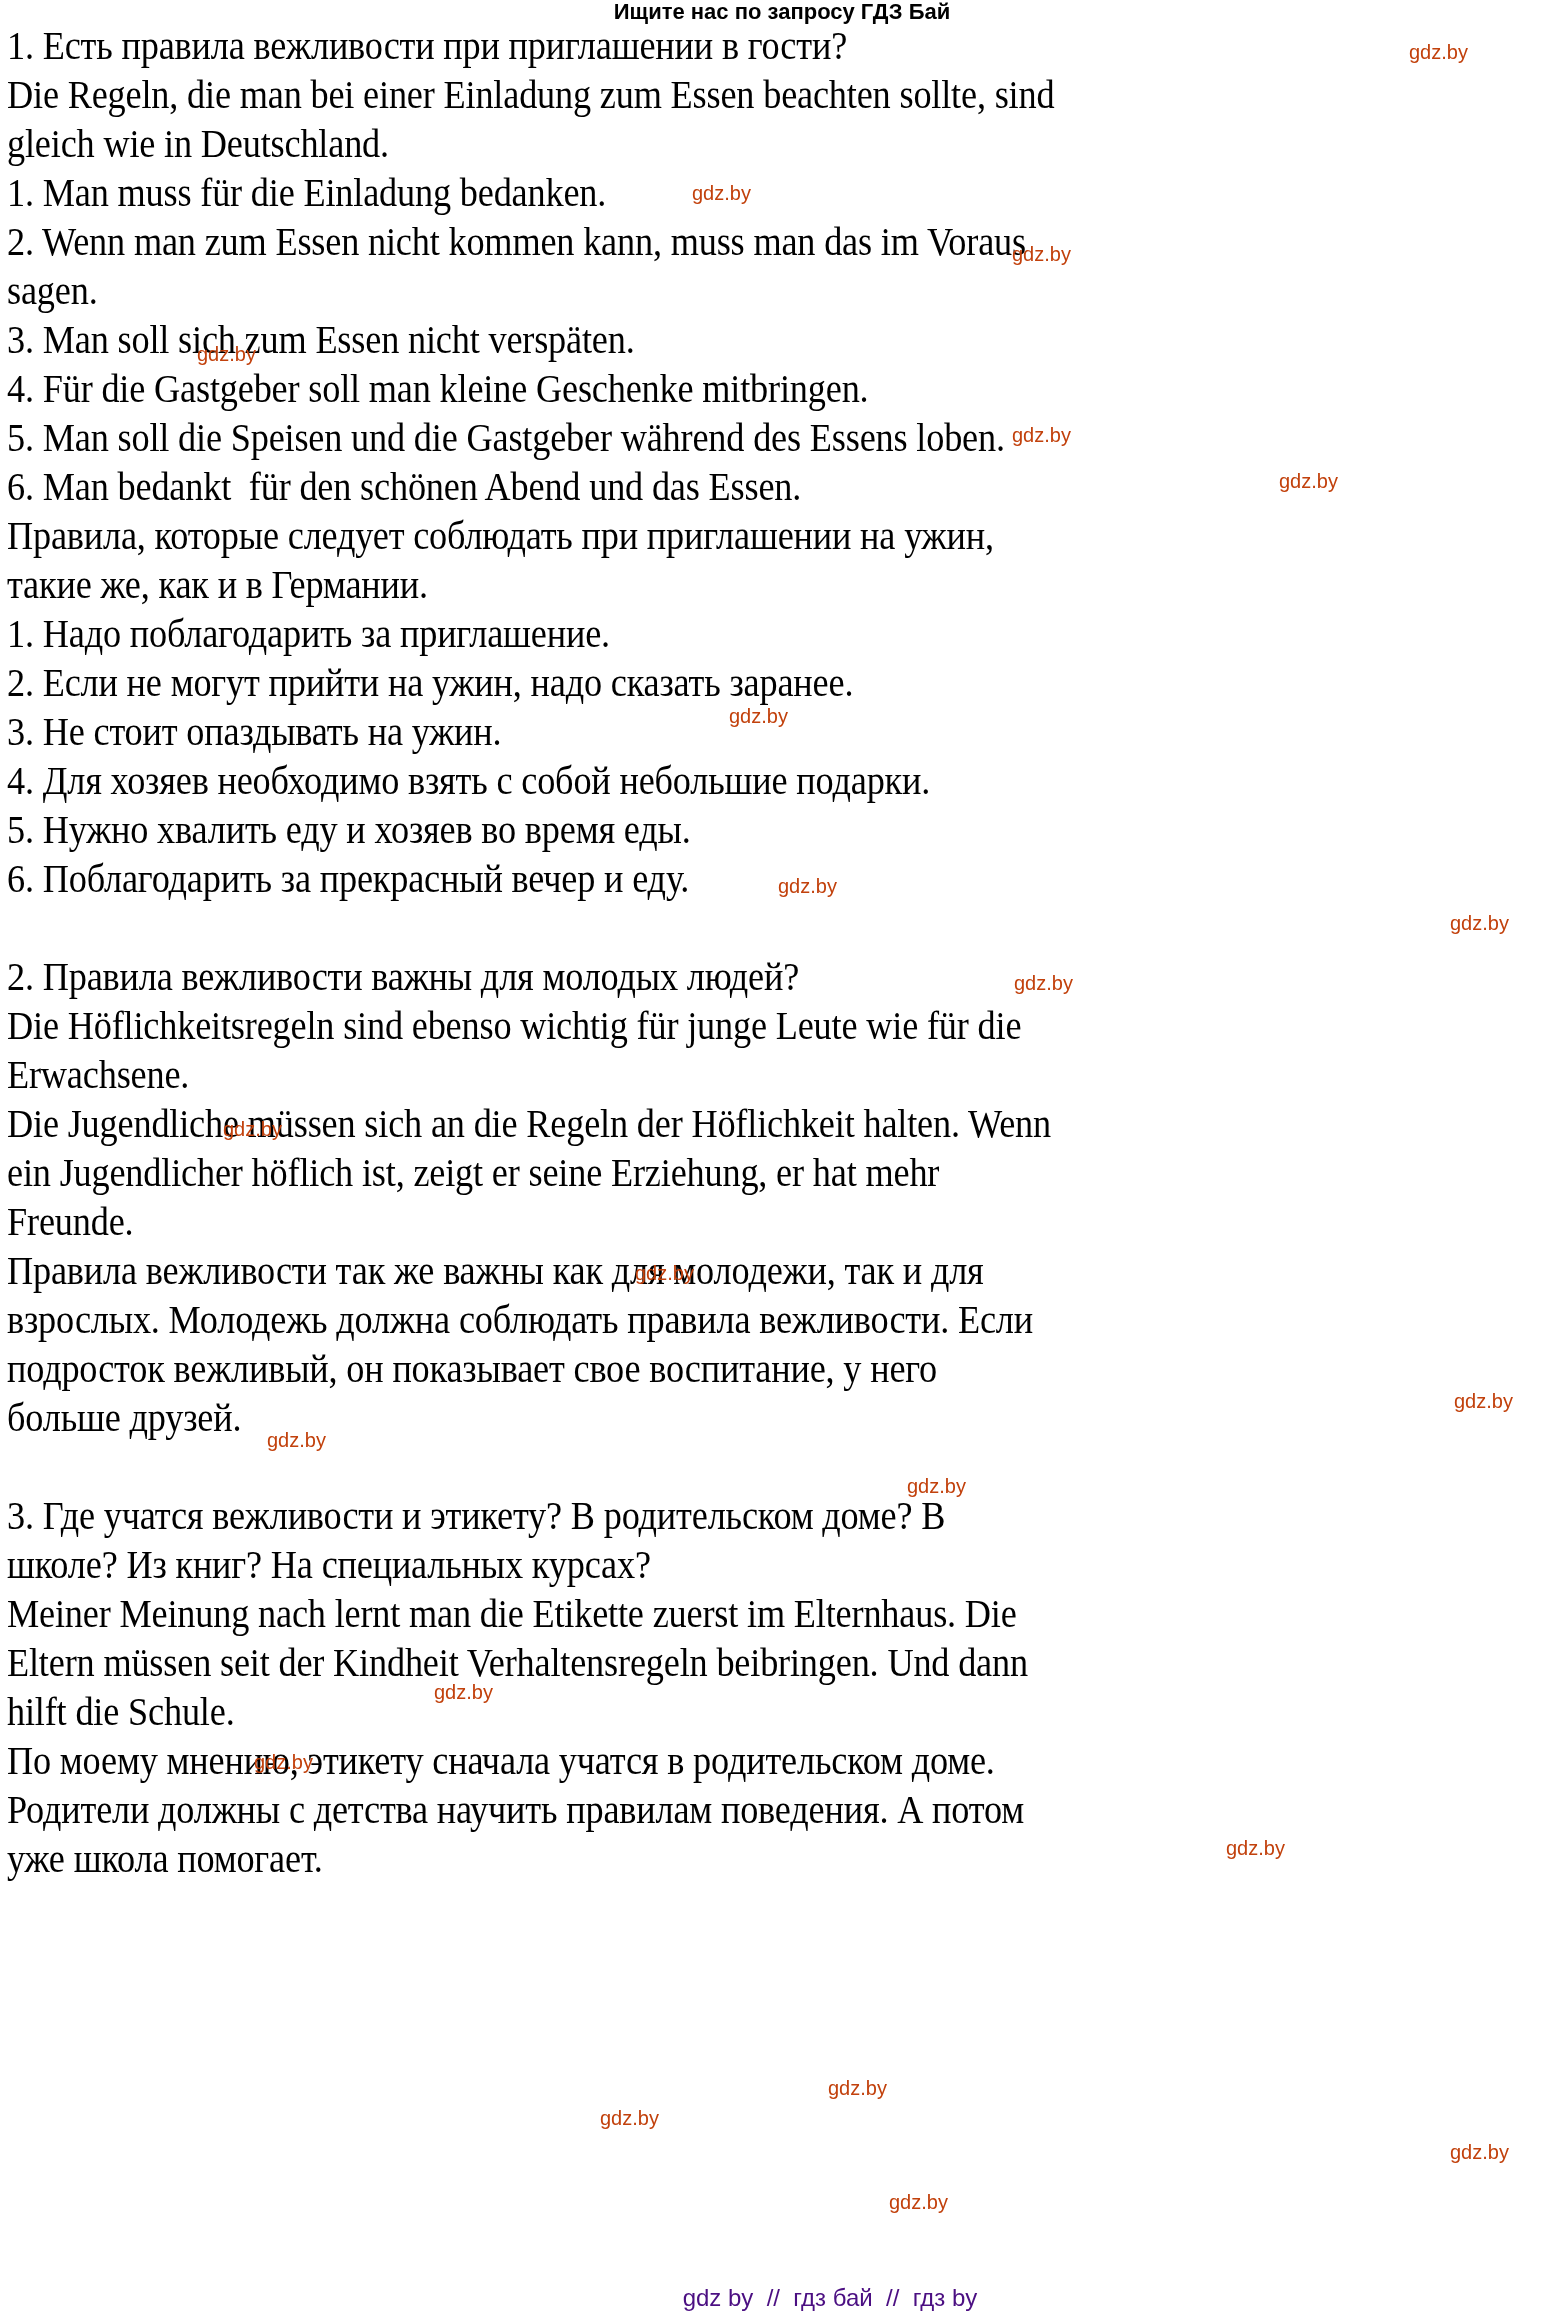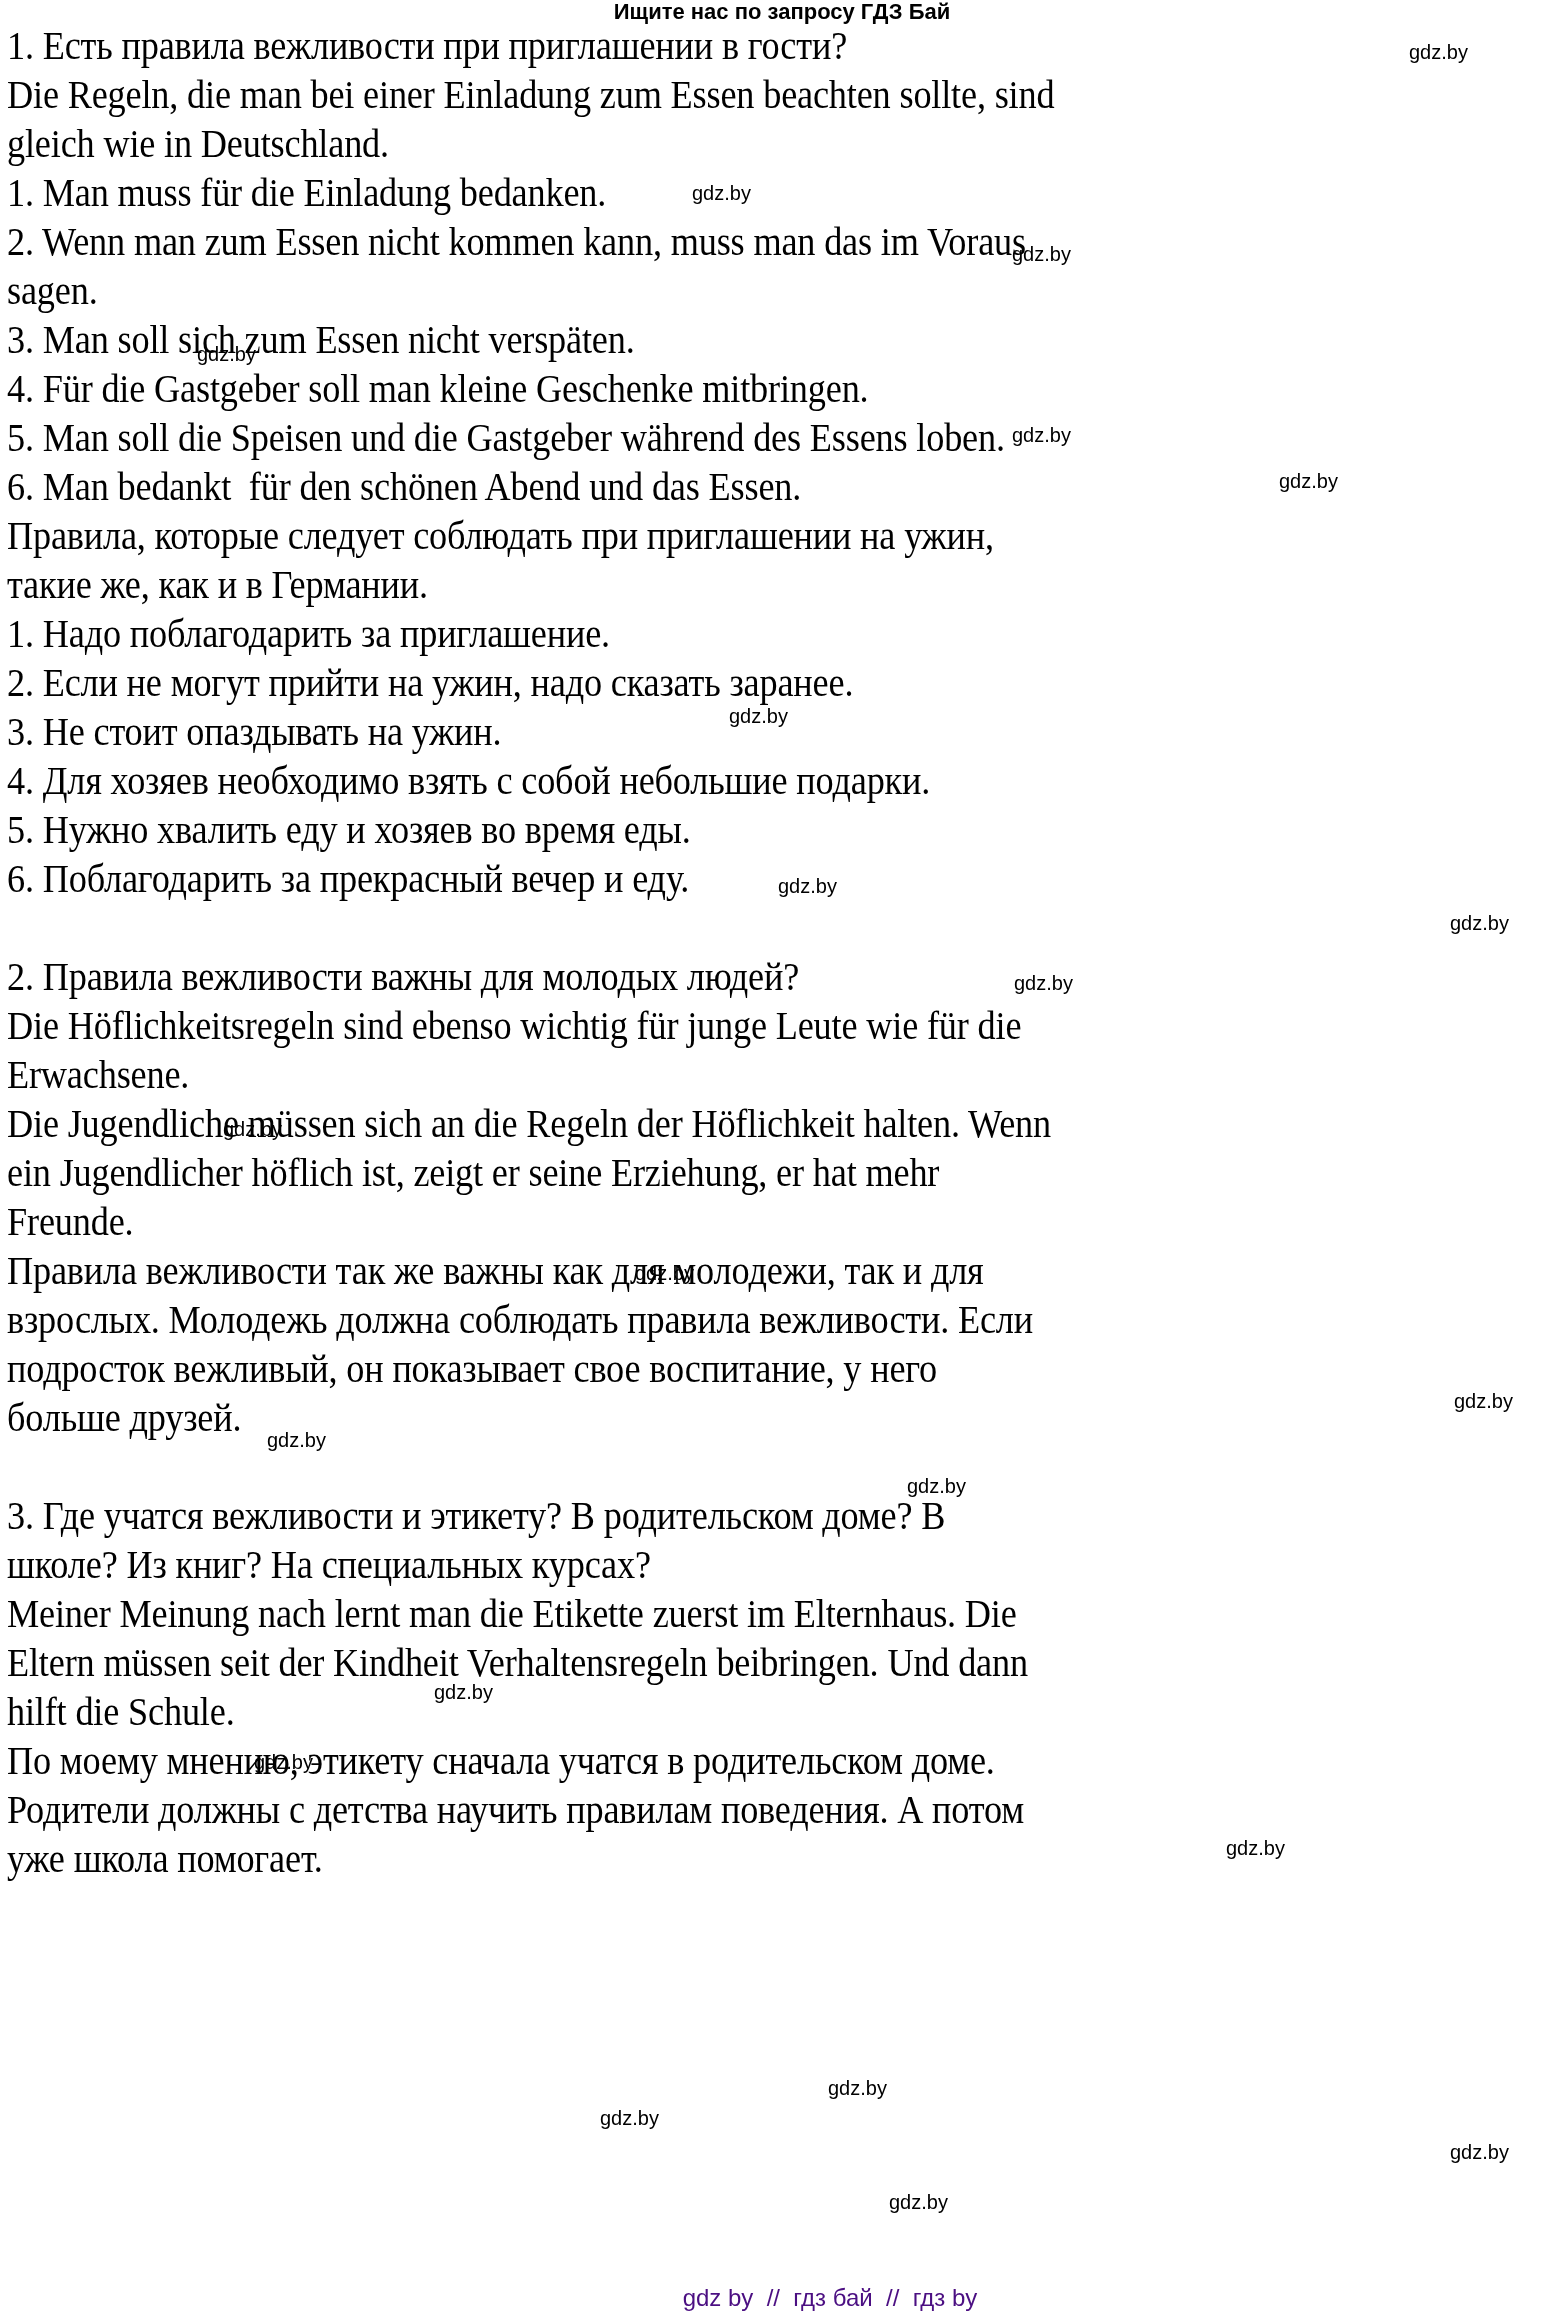--- a/index.html
+++ b/index.html
@@ -52,21 +52,21 @@
   .line.spacer {
     height: 49px;
   }
 
   
   .wm {
     position: absolute;
     font-family: "Liberation Sans", "DejaVu Sans", sans-serif;
     font-size: 20px;
     line-height: 20px;
-    color: #000000;
+    color: #c2410c;
     white-space: nowrap;
     font-weight: normal;
   }
 
   
   .site-footer {
     position: absolute;
     bottom: 7px;
     left: 0;
     width: 1564px;

